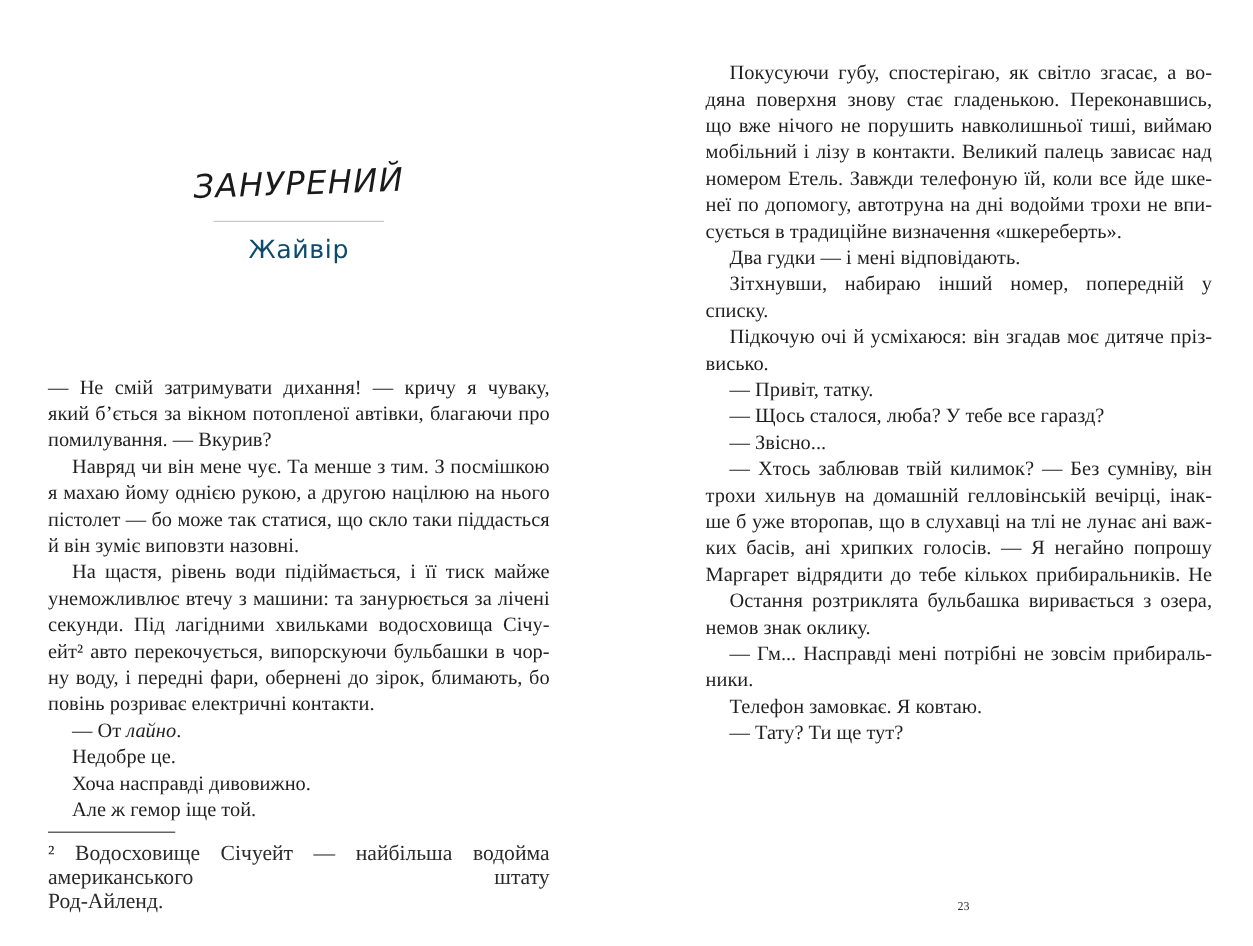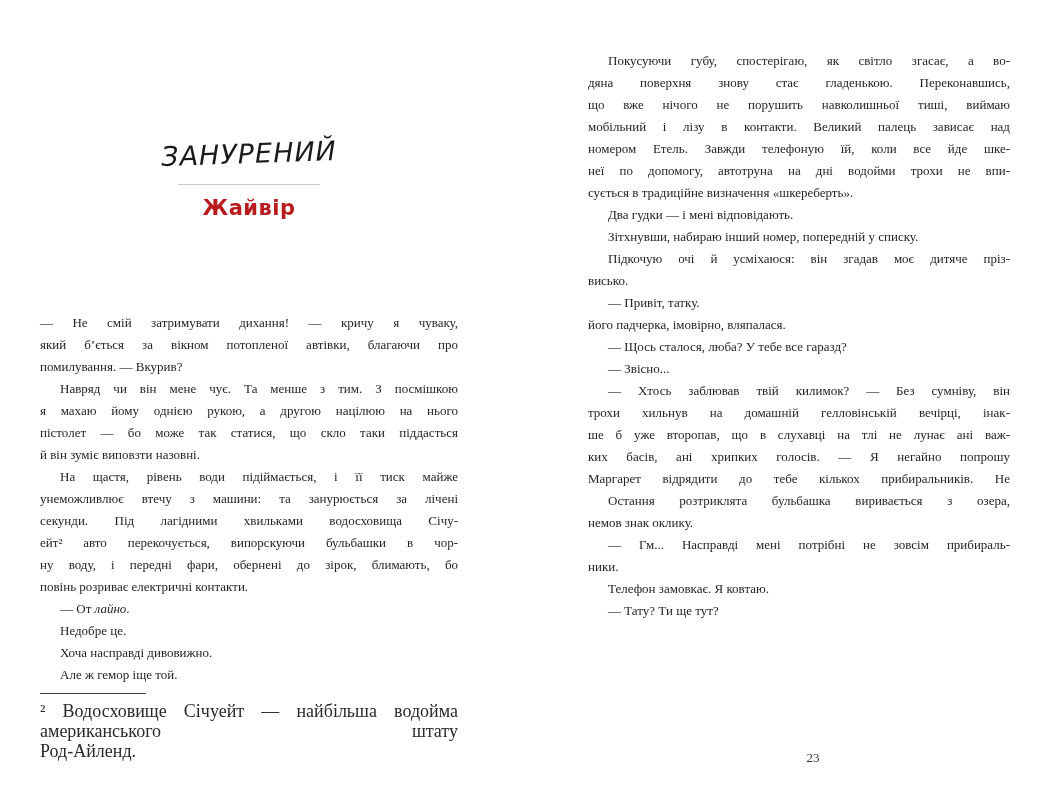--- a/index.html
+++ b/index.html
@@ -31,49 +31,49 @@
     transform: rotate(-2deg);
   }
   .chapter-divider {
     width: 142px; height: 1px;
     background: #c9c9c9;
     margin: 15px auto 0;
   }
   .chapter-subtitle {
     margin: 11px 0 0;
     font-family: "DejaVu Sans", sans-serif;
-    font-weight: 700;
+    font-weight: 400;
     font-size: 21px;
     letter-spacing: 0.5px;
-    color: #b91c1c;
+    color: #0c4a6e;
   }
 
   .body-text {
     position: absolute; left: 0; width: 100%;
-    font-size: 13px;
+    font-size: 17px;
     line-height: 22px;
     color: #1f1f1f;
   }
   #left-body  { top: 312px; }
   #right-body { top: 50px; }
 
   .para { margin: 0; }
   .line { text-align: justify; text-align-last: justify; }
   .line.last { text-align-last: left; }
   .line.indent { text-indent: 20px; }
   .line i { font-style: italic; }
 
   .footnote { position: absolute; top: 693px; left: 0; width: 100%; }
   .footnote-rule { width: 106px; height: 1px; background: #3c3c3c; margin: 0 0 7px 0; }
   .footnote-text { font-size: 18px; line-height: 20px; color: #2a2a2a; }
 
   .page-number {
-    position: absolute; top: 750px; left: 14px; width: 100%;
+    position: absolute; top: 750px; left: 4px; width: 100%;
     text-align: center;
-    font-size: 13px;
+    font-size: 10px;
     color: #333333;
   }
 </style>
 </head>
 <body>
 
 <div class="spread">
 
   <section class="page left">
     <header class="chapter-heading">
@@ -145,21 +145,20 @@
           <div class="line last indent">Зітхнувши, набираю інший номер, попередній у списку.</div>
         </div>
         <div class="para">
           <div class="line indent">Підкочую очі й усміхаюся: він згадав моє дитяче пріз-</div>
           <div class="line last">висько.</div>
         </div>
         <div class="para">
           <div class="line last indent">— Привіт, татку.</div>
         </div>
         <div class="para">
-          <div class="line last">його падчерка, імовірно, вляпалася.</div>
         </div>
         <div class="para">
           <div class="line last indent">— Щось сталося, люба? У тебе все гаразд?</div>
         </div>
         <div class="para">
           <div class="line last indent">— Звісно...</div>
         </div>
         <div class="para">
           <div class="line indent">— Хтось заблював твій килимок? — Без сумніву, він</div>
           <div class="line">трохи хильнув на домашній гелловінській вечірці, інак-</div>

